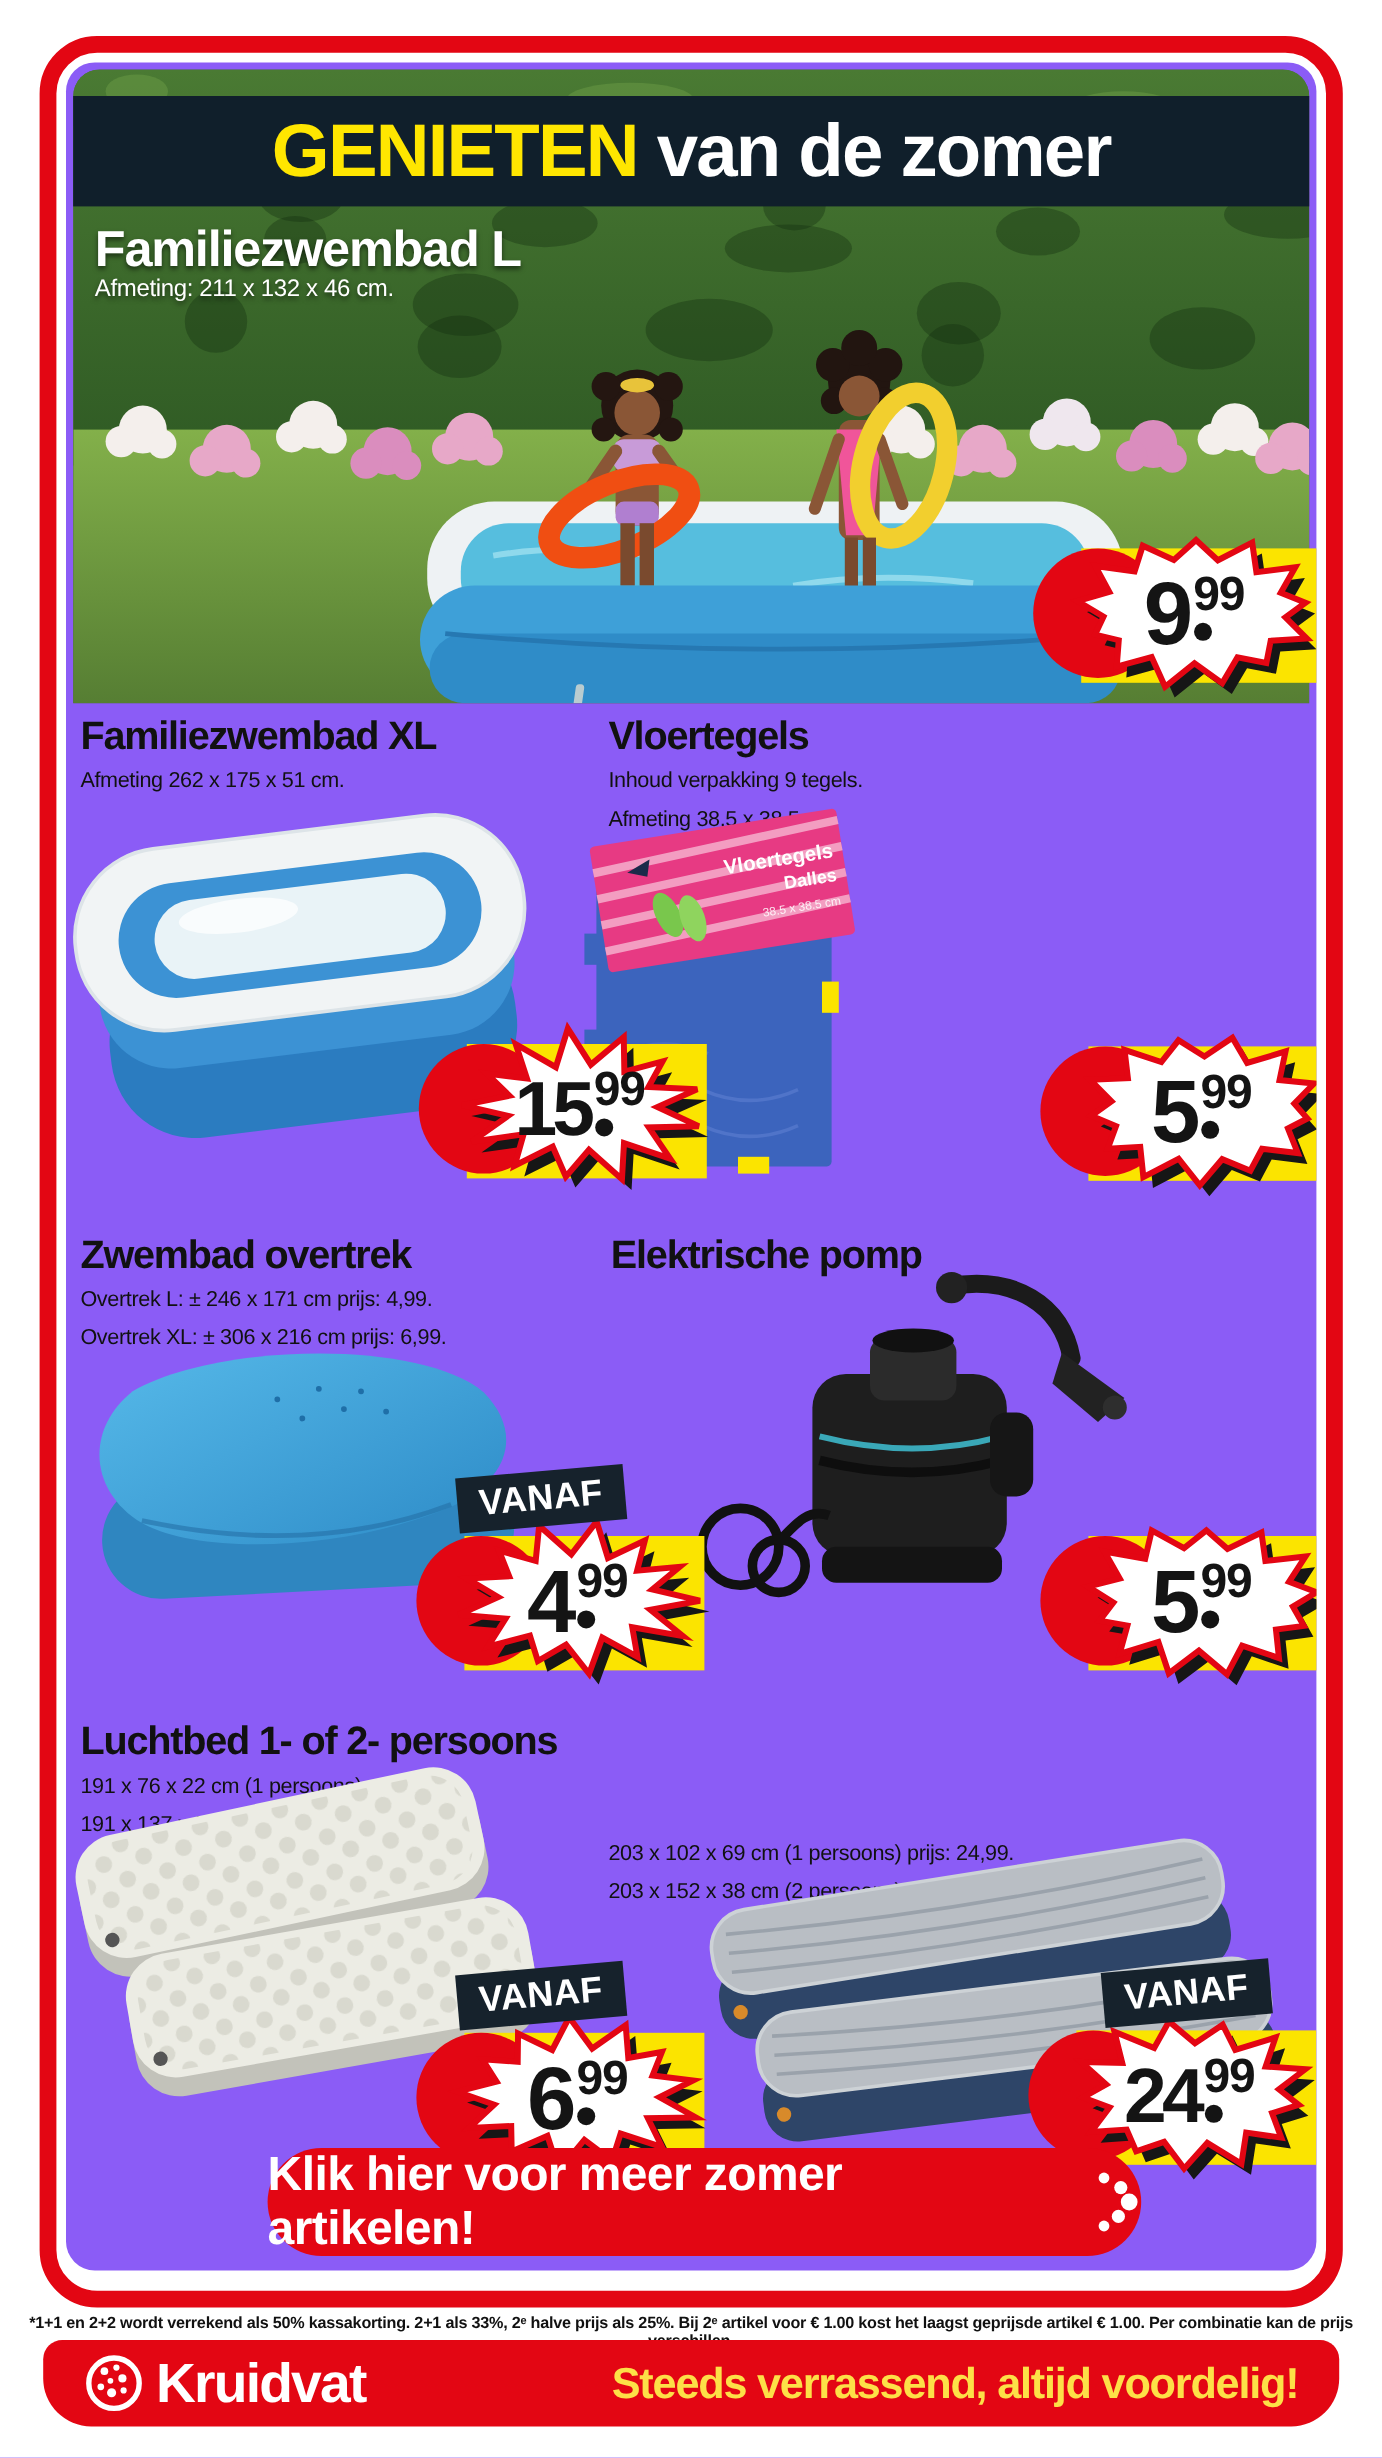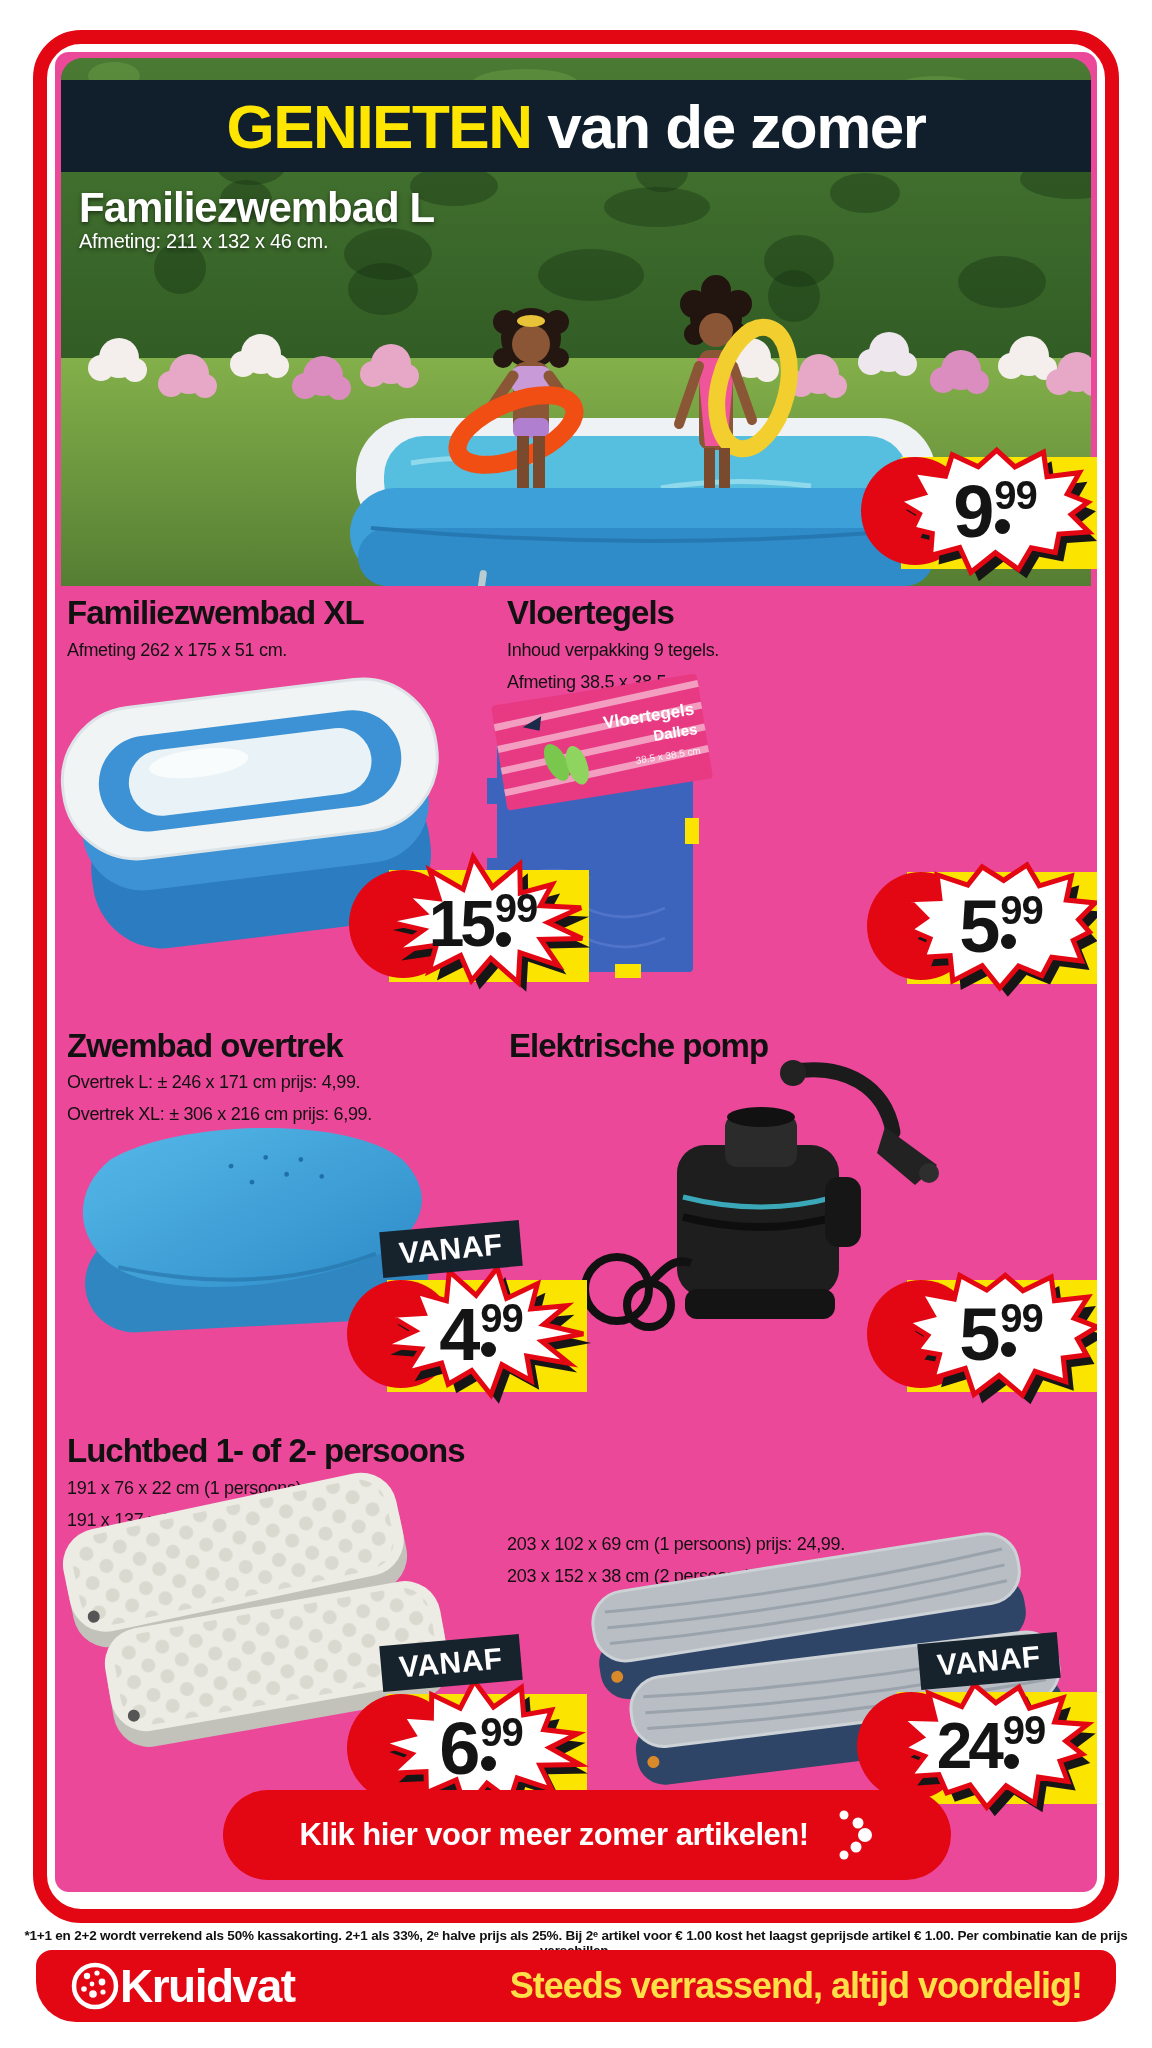--- a/index.html
+++ b/index.html
@@ -6,21 +6,21 @@
   body{
     width:1152px;height:2048px;position:relative;background:#ffffff;
     font-family:"Liberation Sans","DejaVu Sans",sans-serif;overflow:hidden;
   }
   .frame{
     position:absolute;left:33px;top:30px;width:1086px;height:1893px;
     box-sizing:border-box;border:14px solid #e30613;border-radius:48px;
   }
   .content{
     position:absolute;left:55px;top:52px;width:1042px;height:1840px;
-    background:#ec4899;border-radius:14px;overflow:hidden;
+    background:#8b5cf6;border-radius:24px;overflow:hidden;
   }
   
   .hero{position:absolute;left:6px;top:6px;width:1030px;height:528px;border-radius:22px 22px 0 0;overflow:hidden;background:#47722f}
   .hero svg{display:block;width:100%;height:100%}
   .hero-banner{
     position:absolute;left:6px;top:28px;width:1030px;height:92px;background:#101f2b;
     display:flex;align-items:center;justify-content:center;
     font-size:62px;font-weight:bold;letter-spacing:-1.5px;white-space:pre;
   }
   .hero-banner .hl{color:#ffe600}
@@ -52,32 +52,32 @@
   .b-price .cents .dot{position:absolute;left:1px;top:46px;width:15px;height:15px;border-radius:50%;background:#141414}
   .b-vanaf{
     position:absolute;left:34px;top:-34px;background:#16222c;color:#fff;font-weight:bold;
     font-size:30px;letter-spacing:.5px;padding:6px 18px;transform:rotate(-5deg);z-index:3;white-space:nowrap;
   }
   
   .cta{
     position:absolute;left:168px;top:1738px;width:728px;height:90px;background:#e30613;border-radius:46px;
     display:flex;align-items:center;justify-content:center;cursor:pointer;
   }
-  .cta-label{color:#fff;font-size:31px;font-weight:bold;letter-spacing:-.5px;margin-right:26px}
+  .cta-label{color:#fff;font-size:40px;font-weight:bold;letter-spacing:-.5px;margin-right:26px}
   .cta-dots{width:40px;height:58px}
   
   .fine-print{
     position:absolute;left:0;top:1928px;width:1152px;text-align:center;
     font-size:13.5px;font-weight:bold;letter-spacing:-.2px;color:#111;
   }
   .footer{
     position:absolute;left:36px;top:1950px;width:1080px;height:72px;background:#e30613;
     border-radius:16px 16px 40px 40px;display:flex;align-items:center;box-sizing:border-box;padding:0 34px;
   }
-  .brand{display:flex;align-items:center;}
+  .brand{display:flex;align-items:center;gap:10px}
   .brand-name{color:#fff;font-size:46px;font-weight:bold;letter-spacing:-1.5px}
   .slogan{margin-left:auto;color:#fde047;font-size:36px;font-weight:bold;letter-spacing:-1px}
 </style>
 </head>
 <body>
 
 <div class="frame"></div>
 
 <div class="content">
 

